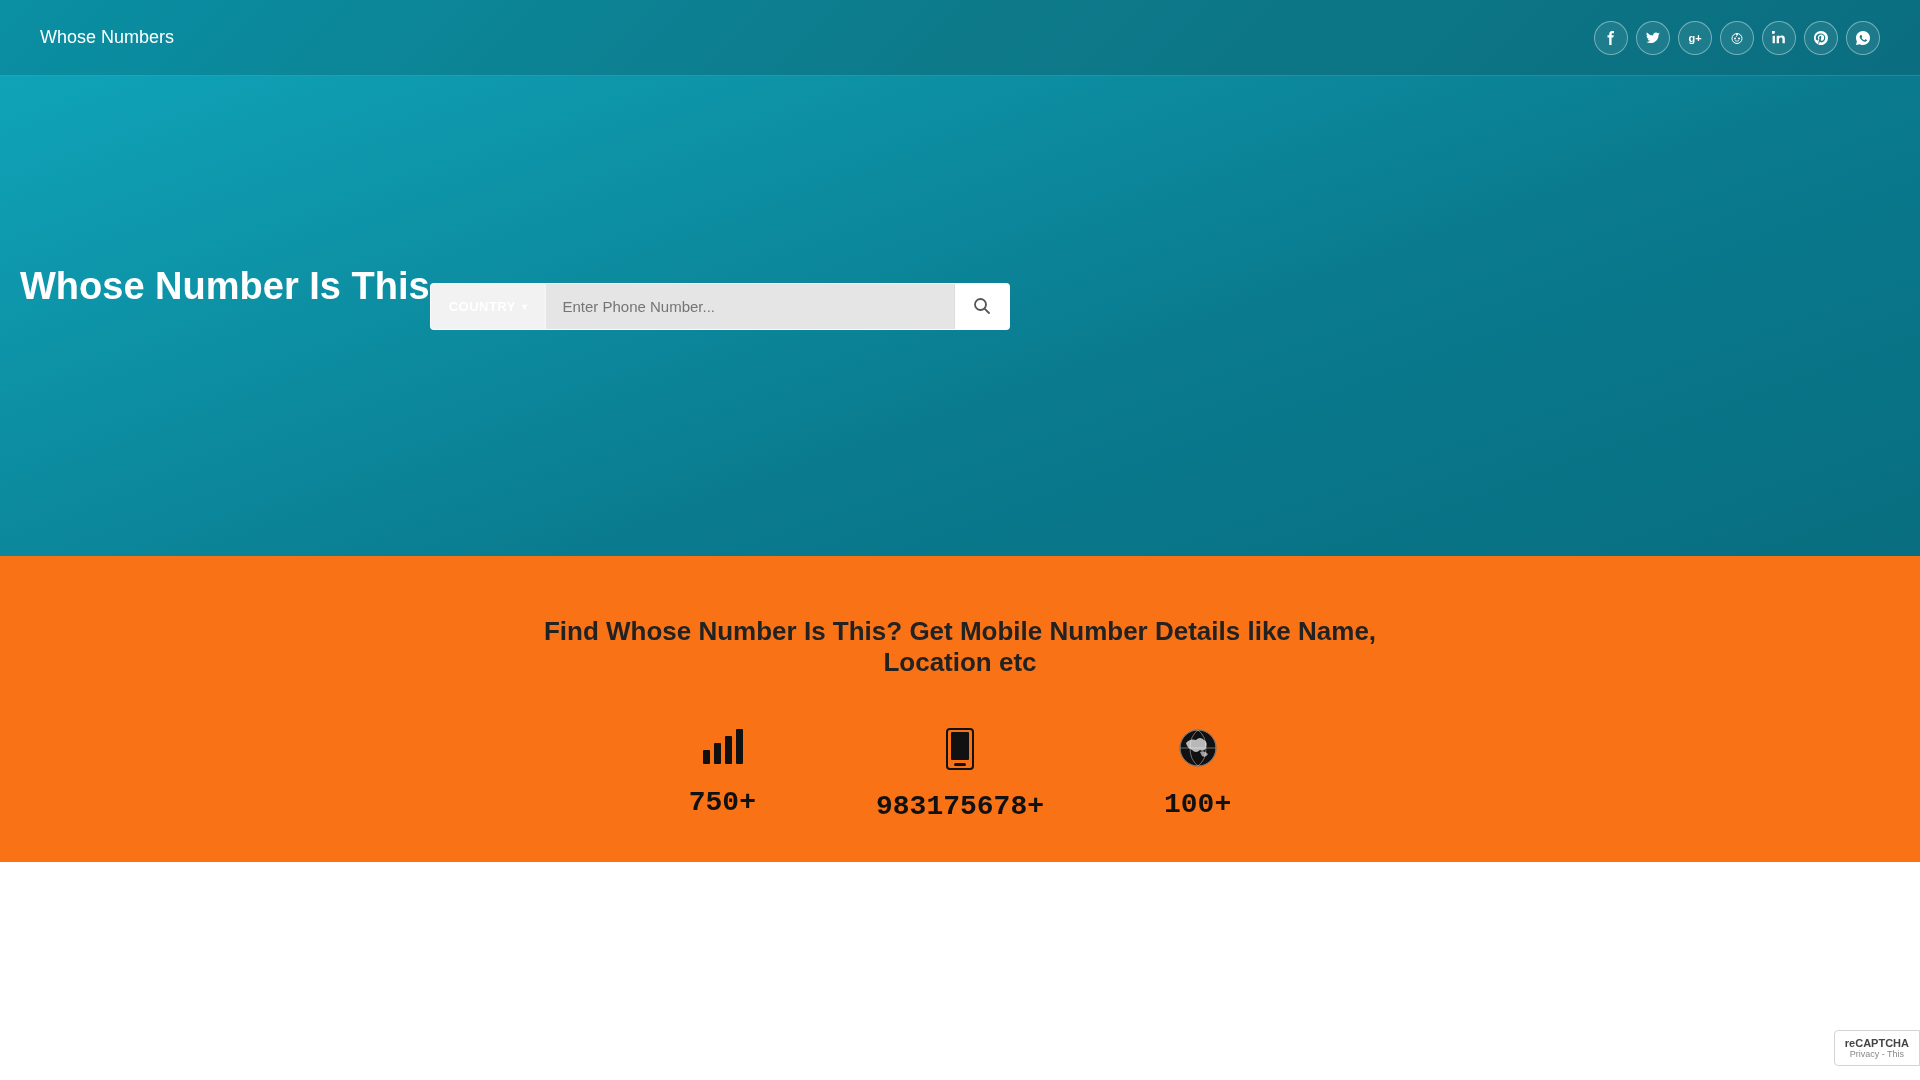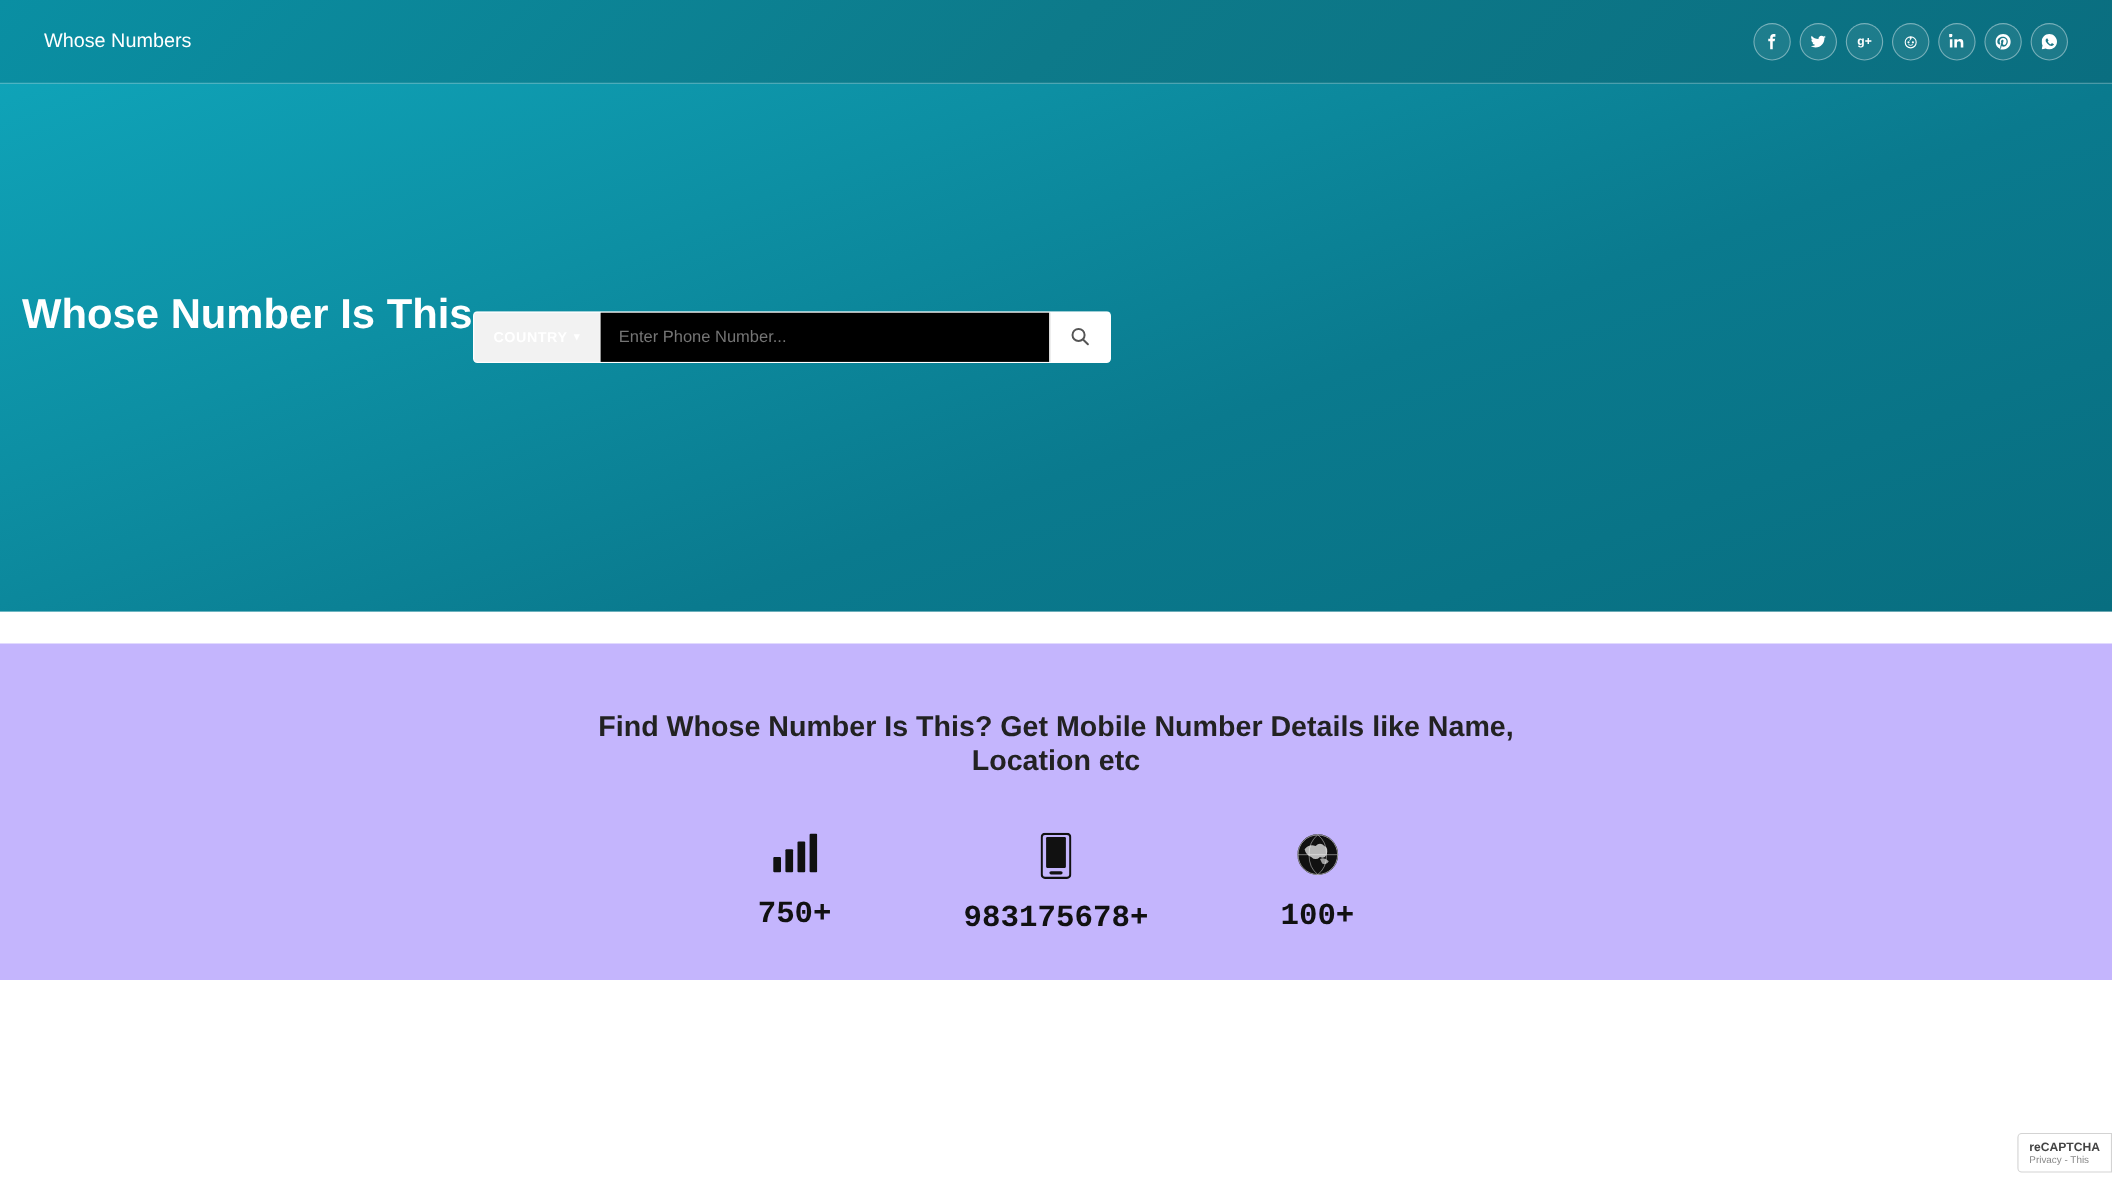--- a/index.html
+++ b/index.html
@@ -86,42 +86,41 @@
     .country-btn .chevron {
       font-size: 10px;
     }
     .search-input {
       flex: 1;
       border: none;
       outline: none;
       padding: 14px 16px;
       font-size: 15px;
       color: #666;
-      background: #000000;
+      background: #e5e5e5;
     }
     .search-btn {
       background: #fff;
       border: none;
       border-left: 1px solid #ddd;
       padding: 0 18px;
       cursor: pointer;
       display: flex;
       align-items: center;
       justify-content: center;
       color: #555;
       font-size: 16px;
       transition: background 0.2s;
     }
 
     
     .content-section {
-      background: #c4b5fd;
+      background: #f97316;
       padding: 60px 20px 40px;
       text-align: center;
-      margin-top: 29px;
     }
     .content-subtitle {
       font-size: 26px;
       font-weight: 700;
       color: #222;
       margin-bottom: 50px;
       max-width: 900px;
       margin-left: auto;
       margin-right: auto;
     }
@@ -155,21 +154,21 @@
       bottom: 14px;
       right: 0;
       background: #fff;
       border: 1px solid #d3d3d3;
       border-radius: 4px 0 0 4px;
       padding: 6px 10px;
       font-size: 10px;
       color: #777;
       display: flex;
       flex-direction: column;
-      align-items: flex-start;
+      align-items: center;
       z-index: 100;
     }
     .recaptcha-badge .rc-title {
       font-size: 11px;
       font-weight: 600;
       color: #444;
     }
     .recaptcha-badge .rc-links {
       font-size: 9px;
       color: #888;

